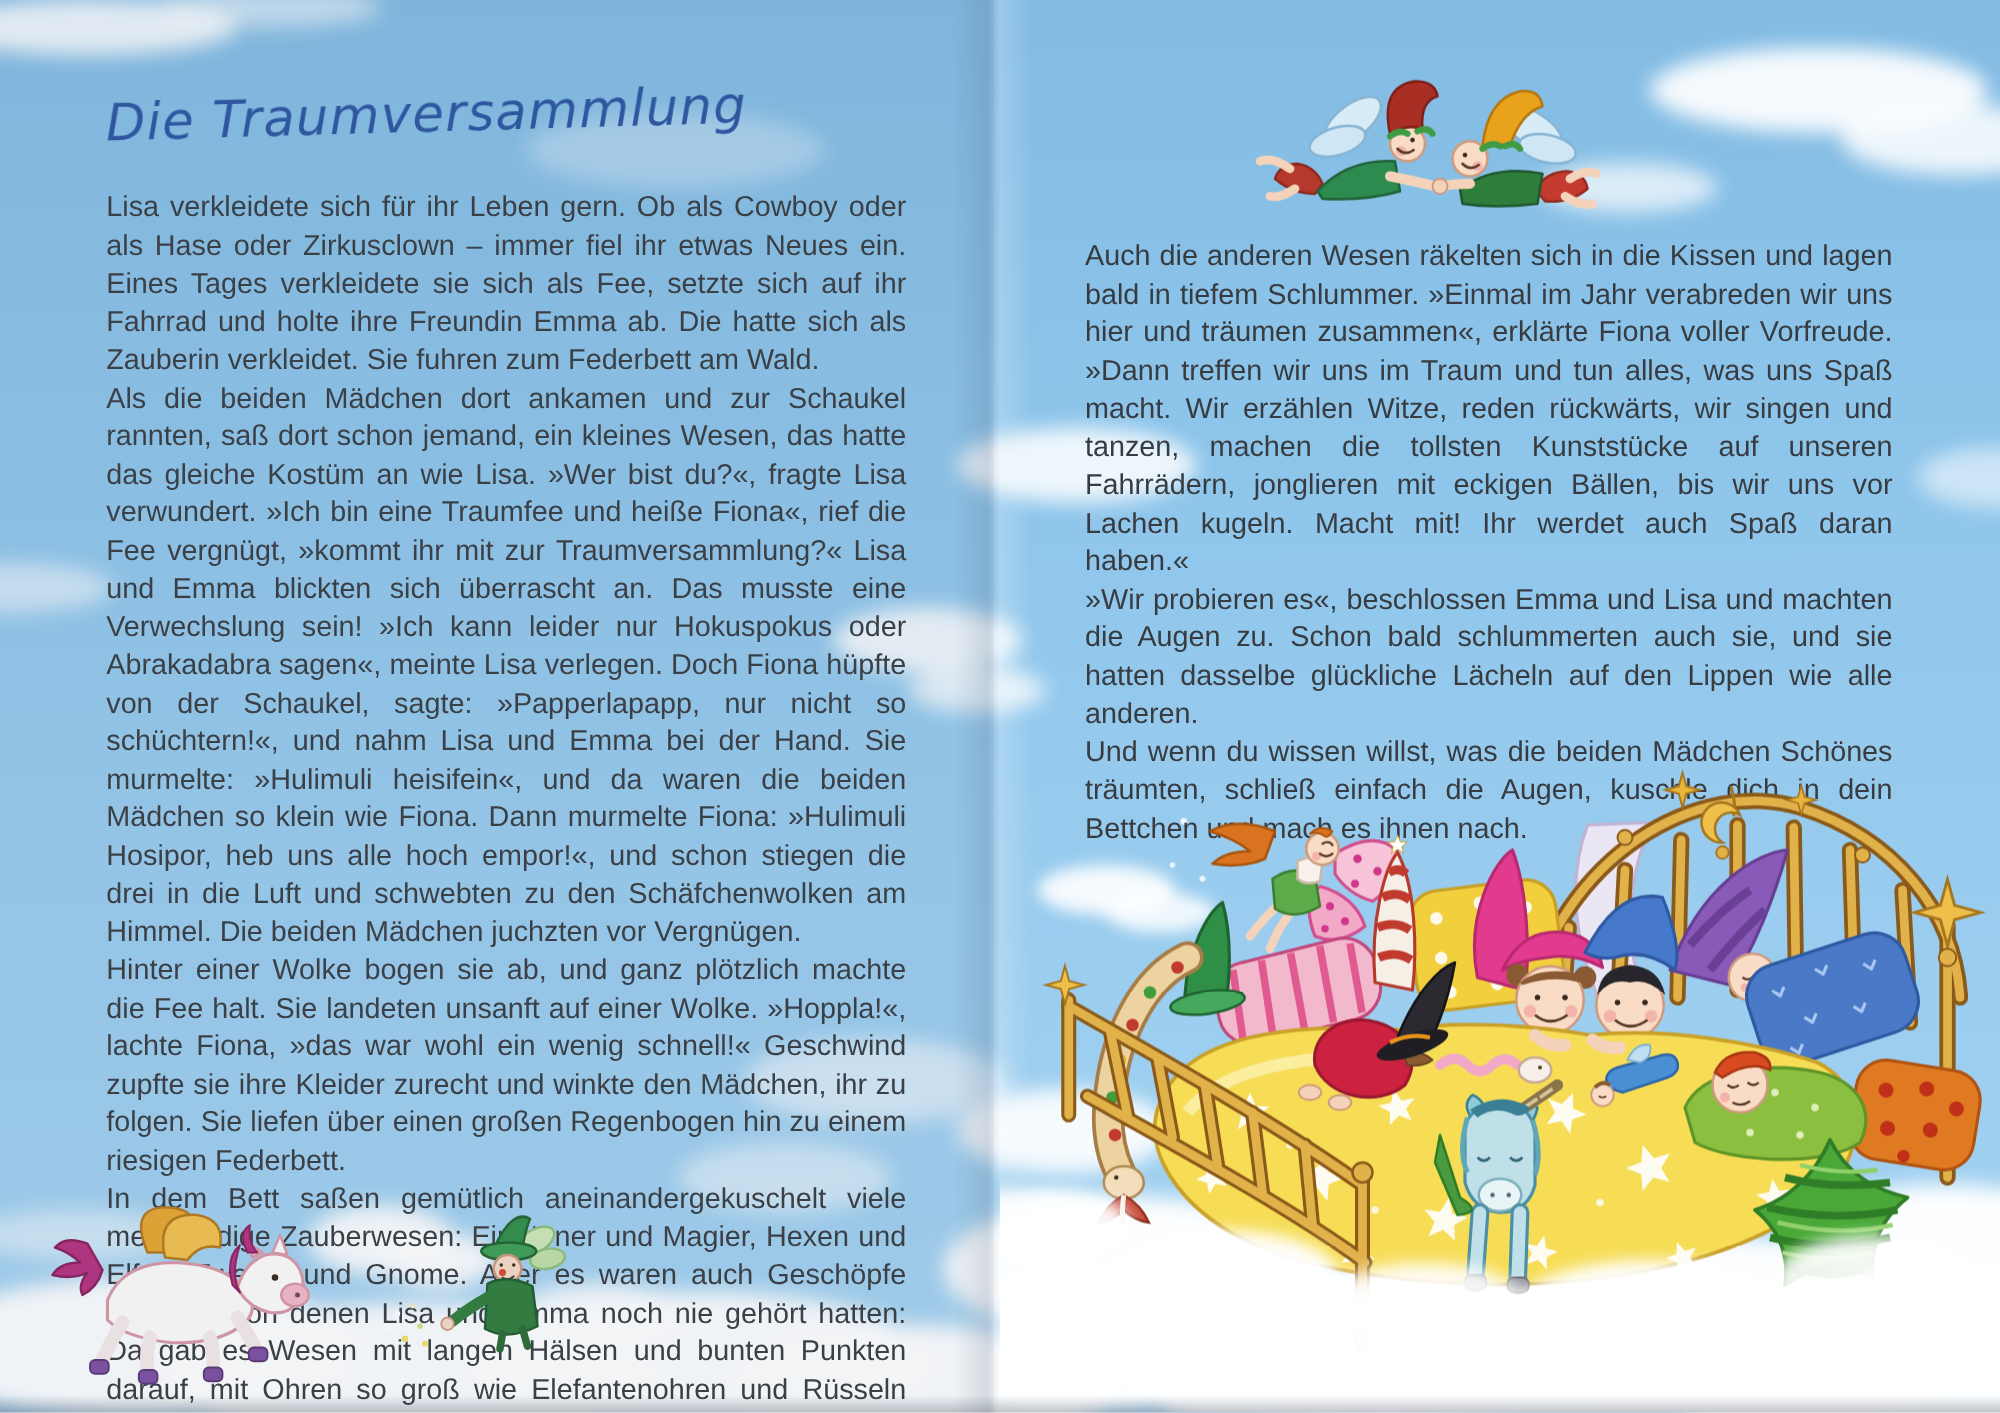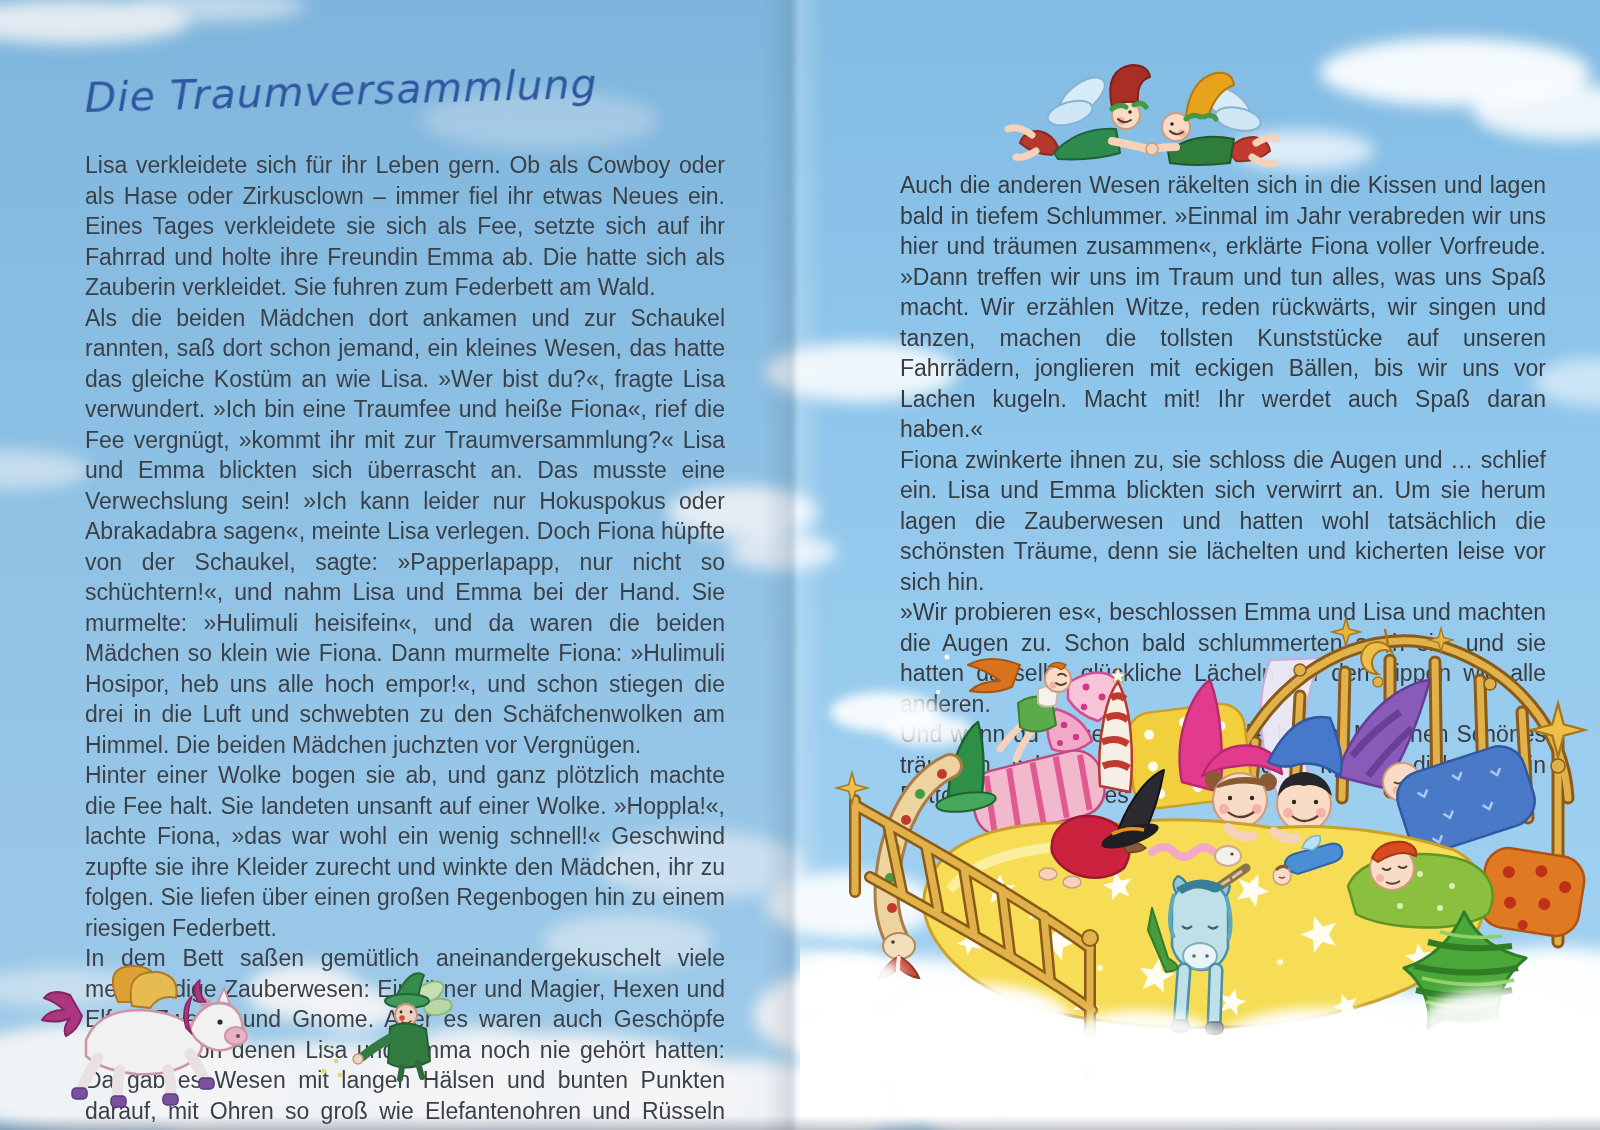--- a/index.html
+++ b/index.html
@@ -12,21 +12,21 @@
     background:linear-gradient(90deg,rgba(70,90,120,0) 0%,rgba(70,90,120,.16) 42%,rgba(255,255,255,.22) 58%,rgba(110,130,160,0) 100%);}
   .bottom-shadow{position:absolute;left:0;bottom:0;width:1600px;height:14px;
     background:linear-gradient(180deg,rgba(40,50,70,0) 0%,rgba(40,50,70,.28) 100%);pointer-events:none;}
   .bg,.illu{position:absolute;pointer-events:none;}
   .title{position:absolute;left:84px;top:74px;width:640px;
     font-family:"DejaVu Sans",sans-serif;font-style:italic;font-size:41px;letter-spacing:1px;
     color:#2b55a2;transform:rotate(-1.6deg);transform-origin:left top;}
   .col{position:absolute;color:#383c40;font-size:23px;line-height:30.5px;}
   .col p{margin:0;text-align:justify;hyphens:auto;-webkit-hyphens:auto;}
   .col-left{left:85px;top:150px;width:640px;}
-  .col-right{left:868px;top:170px;width:646px;margin-left:32px;}
+  .col-right{left:868px;top:189px;width:646px;}
 </style>
 </head>
 <body>
 
 <div class="spread">
 
   <svg class="bg" style="left:0;top:0" width="1600" height="1130" viewBox="0 0 1600 1130">
     <defs>
         <filter id="soft" x="-40%" y="-40%" width="180%" height="180%">
           <feGaussianBlur stdDeviation="8"></feGaussianBlur>
@@ -74,21 +74,20 @@
   <div class="title">Die Traumversammlung</div>
   <div class="col col-left">
     <p>Lisa verkleidete sich für ihr Leben gern. Ob als Cowboy oder als Hase oder Zirkusclown – immer fiel ihr etwas Neues ein. Eines Tages verkleidete sie sich als Fee, setzte sich auf ihr Fahrrad und holte ihre Freundin Emma ab. Die hatte sich als Zauberin verkleidet. Sie fuhren zum Federbett am Wald.</p>
     <p>Als die beiden Mädchen dort ankamen und zur Schaukel rannten, saß dort schon jemand, ein kleines Wesen, das hatte das gleiche Kostüm an wie Lisa. »Wer bist du?«, fragte Lisa verwundert. »Ich bin eine Traumfee und heiße Fiona«, rief die Fee vergnügt, »kommt ihr mit zur Traumversammlung?« Lisa und Emma blickten sich überrascht an. Das musste eine Verwechslung sein! »Ich kann leider nur Hokuspokus oder Abrakadabra sagen«, meinte Lisa verlegen. Doch Fiona hüpfte von der Schaukel, sagte: »Papperlapapp, nur nicht so schüchtern!«, und nahm Lisa und Emma bei der Hand. Sie murmelte: »Hulimuli heisifein«, und da waren die beiden Mädchen so klein wie Fiona. Dann murmelte Fiona: »Hulimuli Hosipor, heb uns alle hoch empor!«, und schon stiegen die drei in die Luft und schwebten zu den Schäfchenwolken am Himmel. Die beiden Mädchen juchzten vor Vergnügen.</p>
     <p>Hinter einer Wolke bogen sie ab, und ganz plötzlich machte die Fee halt. Sie landeten unsanft auf einer Wolke. »Hoppla!«, lachte Fiona, »das war wohl ein wenig schnell!« Geschwind zupfte sie ihre Kleider zurecht und winkte den Mädchen, ihr zu folgen. Sie liefen über einen großen Regenbogen hin zu einem riesigen Federbett.</p>
     <p>In dem Bett saßen gemütlich aneinandergekuschelt viele merkwürdige Zauberwesen: Einhörner und Magier, Hexen und Elfen, Zwerge und Gnome. Aber es waren auch Geschöpfe darunter, von denen Lisa und Emma noch nie gehört hatten: Da gab es Wesen mit langen Hälsen und bunten Punkten darauf, mit Ohren so groß wie Elefantenohren und Rüsseln wie Luftschlangen. Fiona ließ sich ins Bett plumpsen und grüßte ihre Freunde. »Kommt zu uns«, sagte ein spitzgesichtiger Magier freundlich zu den beiden Mädchen, »wir fangen gerade an.« Er schloss die Augen und begann gleich darauf zu schnarchen.</p>
   </div>
 
   <div class="col col-right">
     <p>Auch die anderen Wesen räkelten sich in die Kissen und lagen bald in tiefem Schlummer. »Einmal im Jahr verabreden wir uns hier und träumen zusammen«, erklärte Fiona voller Vorfreude. »Dann treffen wir uns im Traum und tun alles, was uns Spaß macht. Wir erzählen Witze, reden rückwärts, wir singen und tanzen, machen die tollsten Kunststücke auf unseren Fahrrädern, jonglieren mit eckigen Bällen, bis wir uns vor Lachen kugeln. Macht mit! Ihr werdet auch Spaß daran haben.«</p>
-    <p>Fiona zwinkerte ihnen zu, sie schloss die Augen und … schlief ein. Lisa und Emma blickten sich verwirrt an. Um sie herum lagen die Zauberwesen und hatten wohl tatsächlich die schönsten Träume, denn sie lächelten und kicherten leise vor sich hin.</p>
     <p>»Wir probieren es«, beschlossen Emma und Lisa und machten die Augen zu. Schon bald schlummerten auch sie, und sie hatten dasselbe glückliche Lächeln auf den Lippen wie alle anderen.</p>
     <p>Und wenn du wissen willst, was die beiden Mädchen Schönes träumten, schließ einfach die Augen, kuschle dich in dein Bettchen und mach es ihnen nach.</p>
   </div>
 
   <svg class="illu" style="left:1000px;top:55px" width="280" height="140" viewBox="0 0 280 140">
     <g stroke-linejoin="round" stroke-linecap="round">
       <g>
         <ellipse cx="82" cy="42" rx="27" ry="13" fill="#d8ecf7" stroke="#88b4d2" stroke-width="2" transform="rotate(-38 82 42)"></ellipse>
         <ellipse cx="70" cy="58" rx="23" ry="11" fill="#cfe6f4" stroke="#88b4d2" stroke-width="2" transform="rotate(-16 70 58)"></ellipse>
         <path d="M58,92 Q52,78 38,76 Q24,76 20,88 Q34,100 52,100 Z" fill="#b5392c" stroke="#8c2a20" stroke-width="2"></path>

